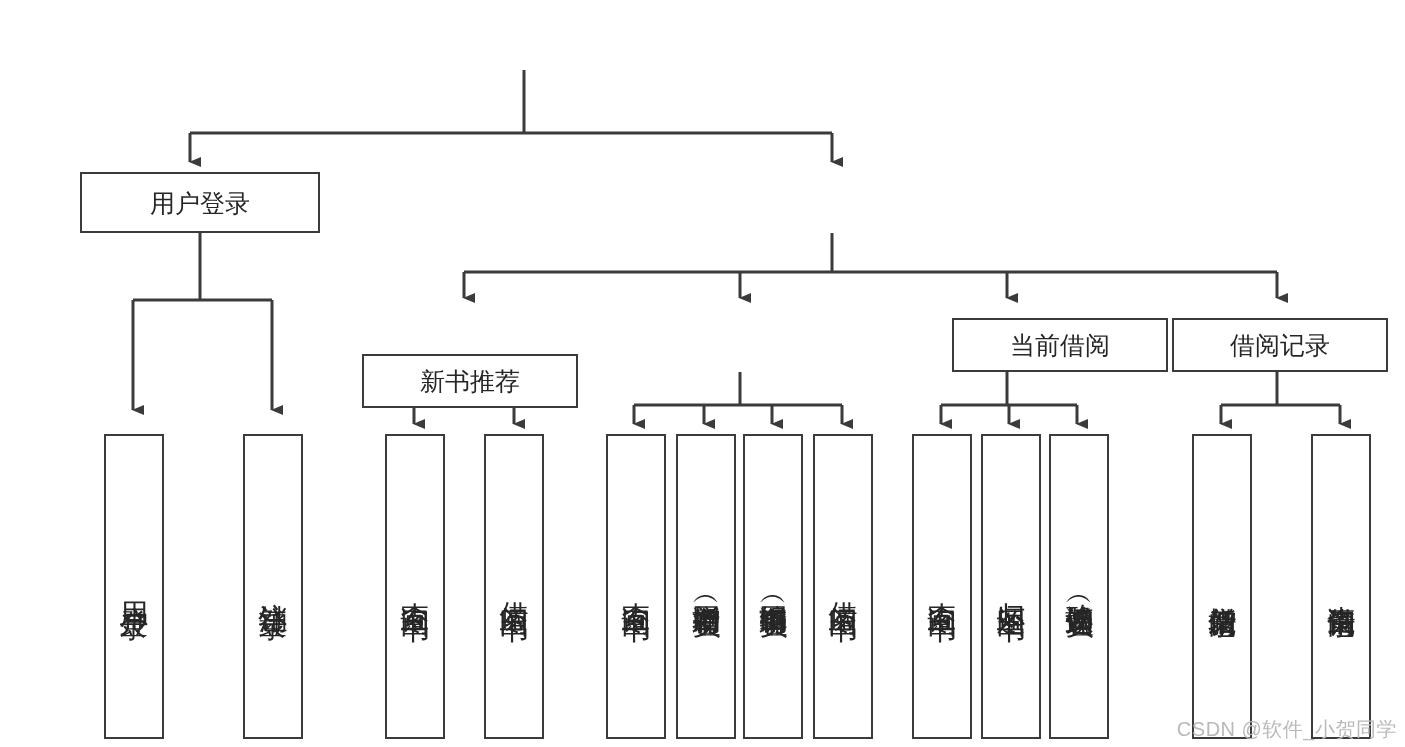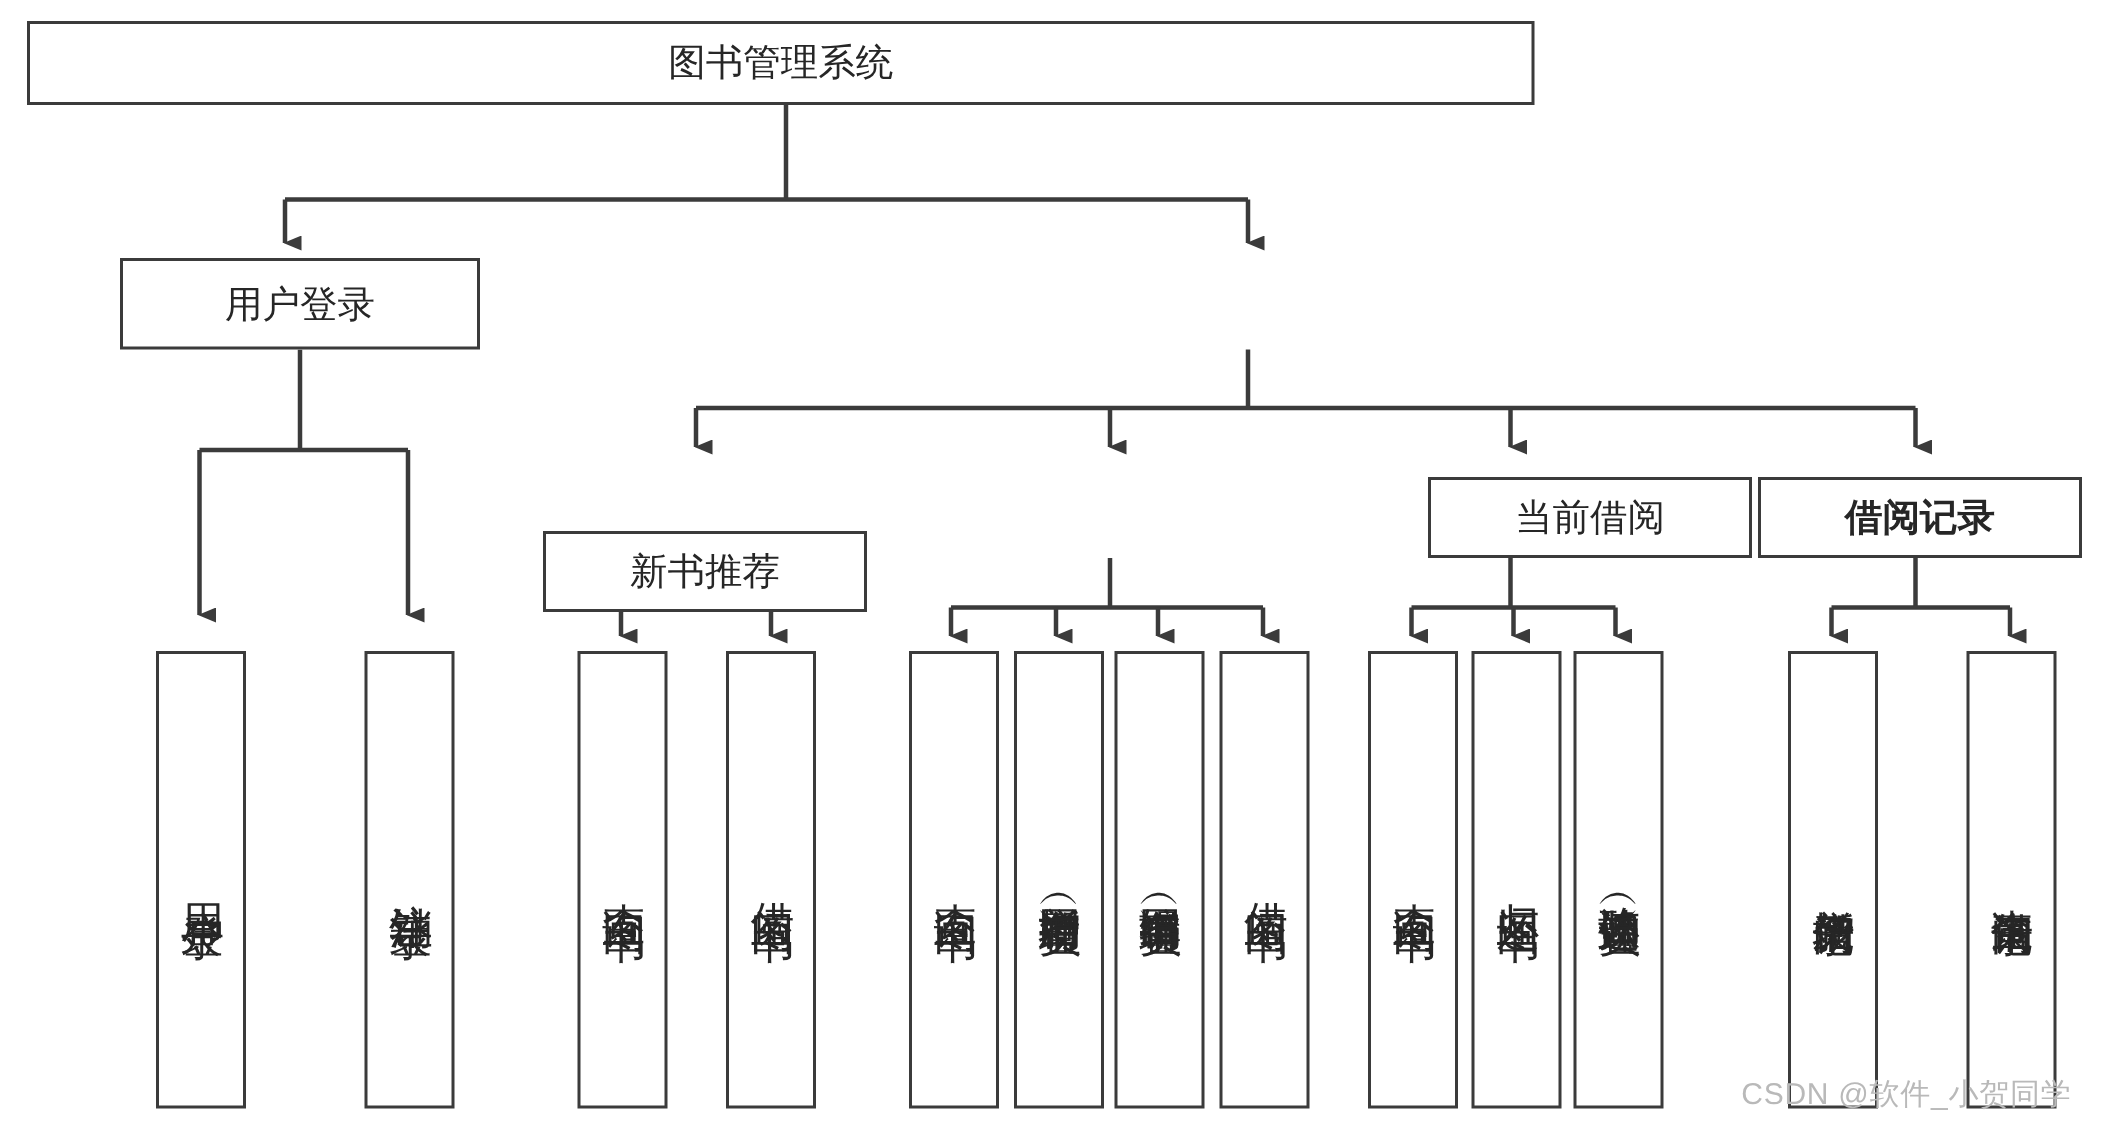--- a/index.html
+++ b/index.html
@@ -57,21 +57,21 @@
     line-height:1;
     text-align:center;
   }
   .node.v.tight .label{
     font-size:28px;
     letter-spacing:1px;
   }
   
   #watermark{
     position:absolute;
-    right:24px;
+    right:8px;
     bottom:4px;
     font-size:20px;
     color:#b9b9b9;
     letter-spacing:0.5px;
     white-space:nowrap;
     user-select:none;
   }
 </style>
 </head>
 <body>
@@ -122,35 +122,32 @@
       <path d="M1009,405 L1009,424" marker-end="url(#arw)"></path>
       <path d="M1077,405 L1077,424" marker-end="url(#arw)"></path>
 
       <path d="M1277,372 L1277,405"></path>
       <path d="M1221,405 L1340,405"></path>
       <path d="M1221,405 L1221,424" marker-end="url(#arw)"></path>
       <path d="M1340,405 L1340,424" marker-end="url(#arw)"></path>
     </g>
   </svg>
 
-  <div class="node h root" style="left:18px; top:14px; width:1005px; height:56px;">
-    <span class="label">图书管理系统</span>
-  </div>
 
   <div class="node h" style="left:80px; top:172px; width:240px; height:61px;">
     <span class="label">用户登录</span>
   </div>
 
   <div class="node h" style="left:362px; top:318px; width:216px; height:54px;margin-top:36px;">
     <span class="label">新书推荐</span>
   </div>
   <div class="node h" style="left:952px; top:318px; width:216px; height:54px;">
     <span class="label">当前借阅</span>
   </div>
-  <div class="node h" style="left:1172px; top:318px; width:216px; height:54px;font-weight:bold;">
+  <div class="node h" style="left:1172px; top:318px; width:216px; height:54px;">
     <span class="label">借阅记录</span>
   </div>
 
   <div class="node v" style="left:104px; top:434px; width:60px; height:305px;">
     <span class="label">用户登录</span>
   </div>
   <div class="node v" style="left:243px; top:434px; width:60px; height:305px;">
     <span class="label">注销登录</span>
   </div>
 

